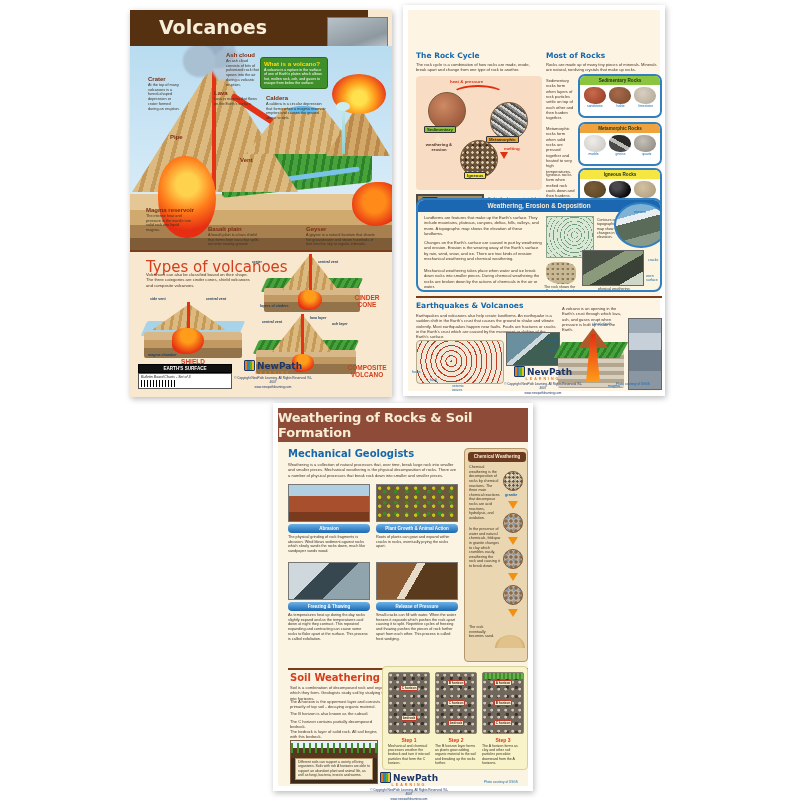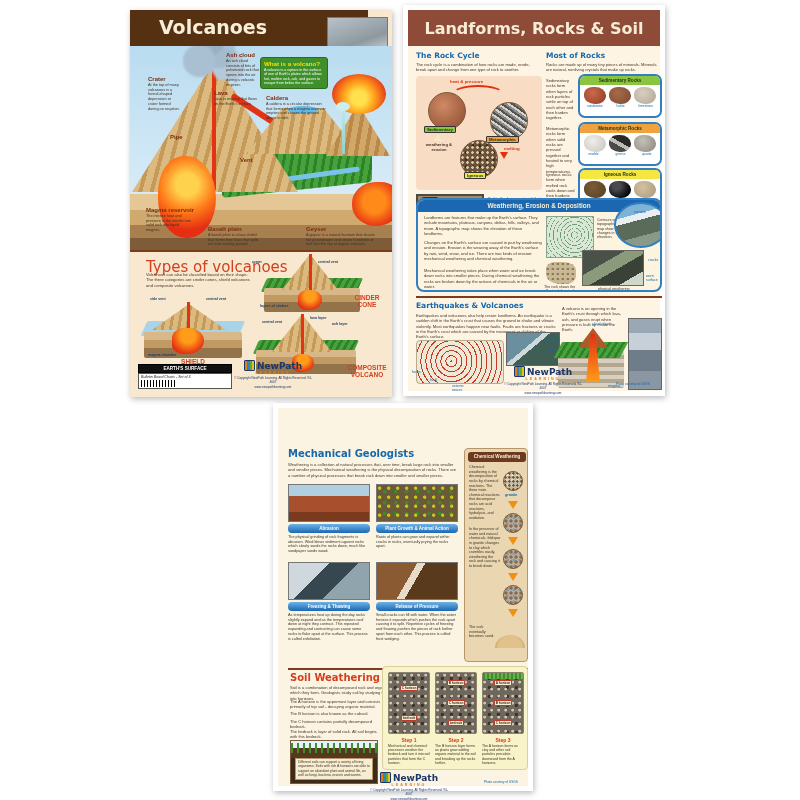--- a/index.html
+++ b/index.html
@@ -235,23 +235,20 @@
         <div class="logoname">NewPath</div>
       </div>
       <div class="logosub">LEARNING</div>
       <div class="logocr">© Copyright NewPath Learning. All Rights Reserved. 94-4607</div>
       <div class="logocr">www.newpathlearning.com</div>
     </div>
   </div>
 </div>
 
 <div class="poster" id="p2">
-  <div class="hdr">
-    <div class="title">Landforms, Rocks &amp; Soil</div>
-  </div>
 
   <div class="bh" style="left:8px;top:41px">The Rock Cycle</div>
   <div class="pp" style="left:8px;top:52px;width:124px">The rock cycle is a combination of how rocks are made, erode, break apart and change from one type of rock to another.</div>
 
   <div class="cyclepanel">
     <div class="arrlbl" style="left:34px;top:3px">heat &amp; pressure</div>
     <div class="curve" style="left:36px;top:9px;width:52px;height:18px"></div>
     <div class="circ c-sed" style="left:12px;top:16px;width:38px;height:38px"></div>
     <div class="chip" style="left:8px;top:50px;background:#8bc53f">Sedimentary</div>
     <div class="circ c-met" style="left:74px;top:26px;width:38px;height:38px"></div>
@@ -371,20 +368,23 @@
       <div class="logoname">NewPath</div>
     </div>
     <div class="logosub">LEARNING</div>
     <div class="logocr">© Copyright NewPath Learning. All Rights Reserved. 94-4607</div>
     <div class="logocr">www.newpathlearning.com</div>
   </div>
   <div class="pcred" style="left:208px;top:372px">Photo courtesy of USGS</div>
 </div>
 
 <div class="poster" id="p3">
+  <div class="hdr">
+    <div class="title">Weathering of Rocks &amp; Soil Formation</div>
+  </div>
 
   <div class="mwh">Mechanical Geologists</div>
   <div class="pp" style="left:10px;top:54px;width:170px">Weathering is a collection of natural processes that, over time, break large rock into smaller and smaller pieces. Mechanical weathering is the physical decomposition of rocks. There are a number of physical processes that break rock down into smaller and smaller pieces.</div>
 
   <div class="card" style="left:10px;top:76px">
     <div class="cphoto cp1"></div>
     <div class="cpl">Abrasion</div>
     <div class="ctext">The physical grinding of rock fragments is abrasion. Wind blows sediment against rocks which slowly sands the rocks down, much like sandpaper sands wood.</div>
   </div>
   <div class="card" style="left:98px;top:76px">

